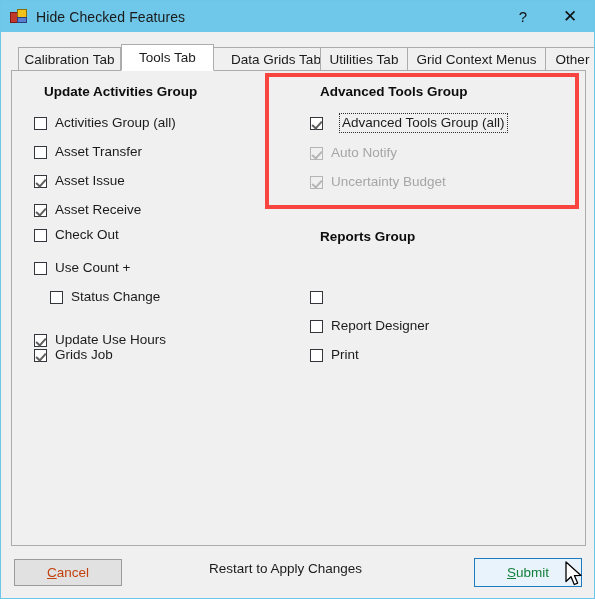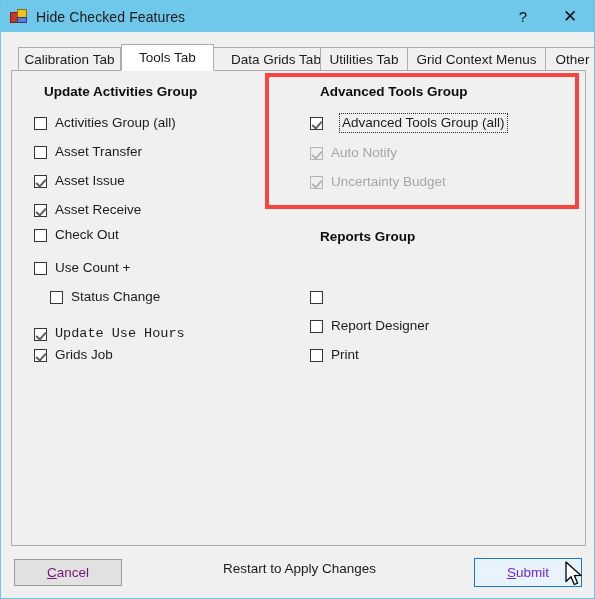--- a/index.html
+++ b/index.html
@@ -206,44 +206,44 @@
     top: 558px;
     width: 108px;
     height: 27px;
     box-sizing: border-box;
     background: #E1E1E1;
     border: 1px solid #9B9B9B;
     display: flex;
     align-items: center;
     justify-content: center;
     font-size: 13.5px;
-    color: #701a75;
+    color: #c2410c;
   }
   #restart-note {
     position: absolute;
-    left: 222px;
+    left: 208px;
     top: 560px;
     font-size: 13.5px;
     color: #1b1b1b;
     white-space: nowrap;
   }
   #submit-button {
     position: absolute;
     left: 473px;
     top: 557px;
     width: 108px;
     height: 29px;
     box-sizing: border-box;
     background: #E8F3FC;
     border: 1px solid #1C7AC0;
     display: flex;
     align-items: center;
     justify-content: center;
     font-size: 13.5px;
-    color: #6d28d9;
+    color: #15803d;
     text-align: center;
   }
   .mnemonic { text-decoration: underline; }
 
   
   #cursor {
     position: absolute;
     left: 564px;
     top: 560px;
     width: 20px;
@@ -303,21 +303,21 @@
       <span class="cblabel">Check Out</span>
     </div>
     <div class="cbrow" style="left:22px; top:189px;">
       <span class="cbox"></span>
       <span class="cblabel">Use Count +</span>
     </div>
     <div class="cbrow" style="left:38px; top:218px;">
       <span class="cbox"></span>
       <span class="cblabel">Status Change</span>
     </div>
-    <div class="cbrow" style="left:22px; top:255px;font-family:Liberation Mono, monospace;">
+    <div class="cbrow" style="left:22px; top:261px;">
       <span class="cbox checked"></span>
       <span class="cblabel">Update Use Hours</span>
     </div>
     <div class="cbrow" style="left:22px; top:276px;">
       <span class="cbox checked"></span>
       <span class="cblabel">Grids Job</span>
     </div>
 
     <div class="group-title" style="left:295px; top:13px;">Advanced Tools Group</div>
 

